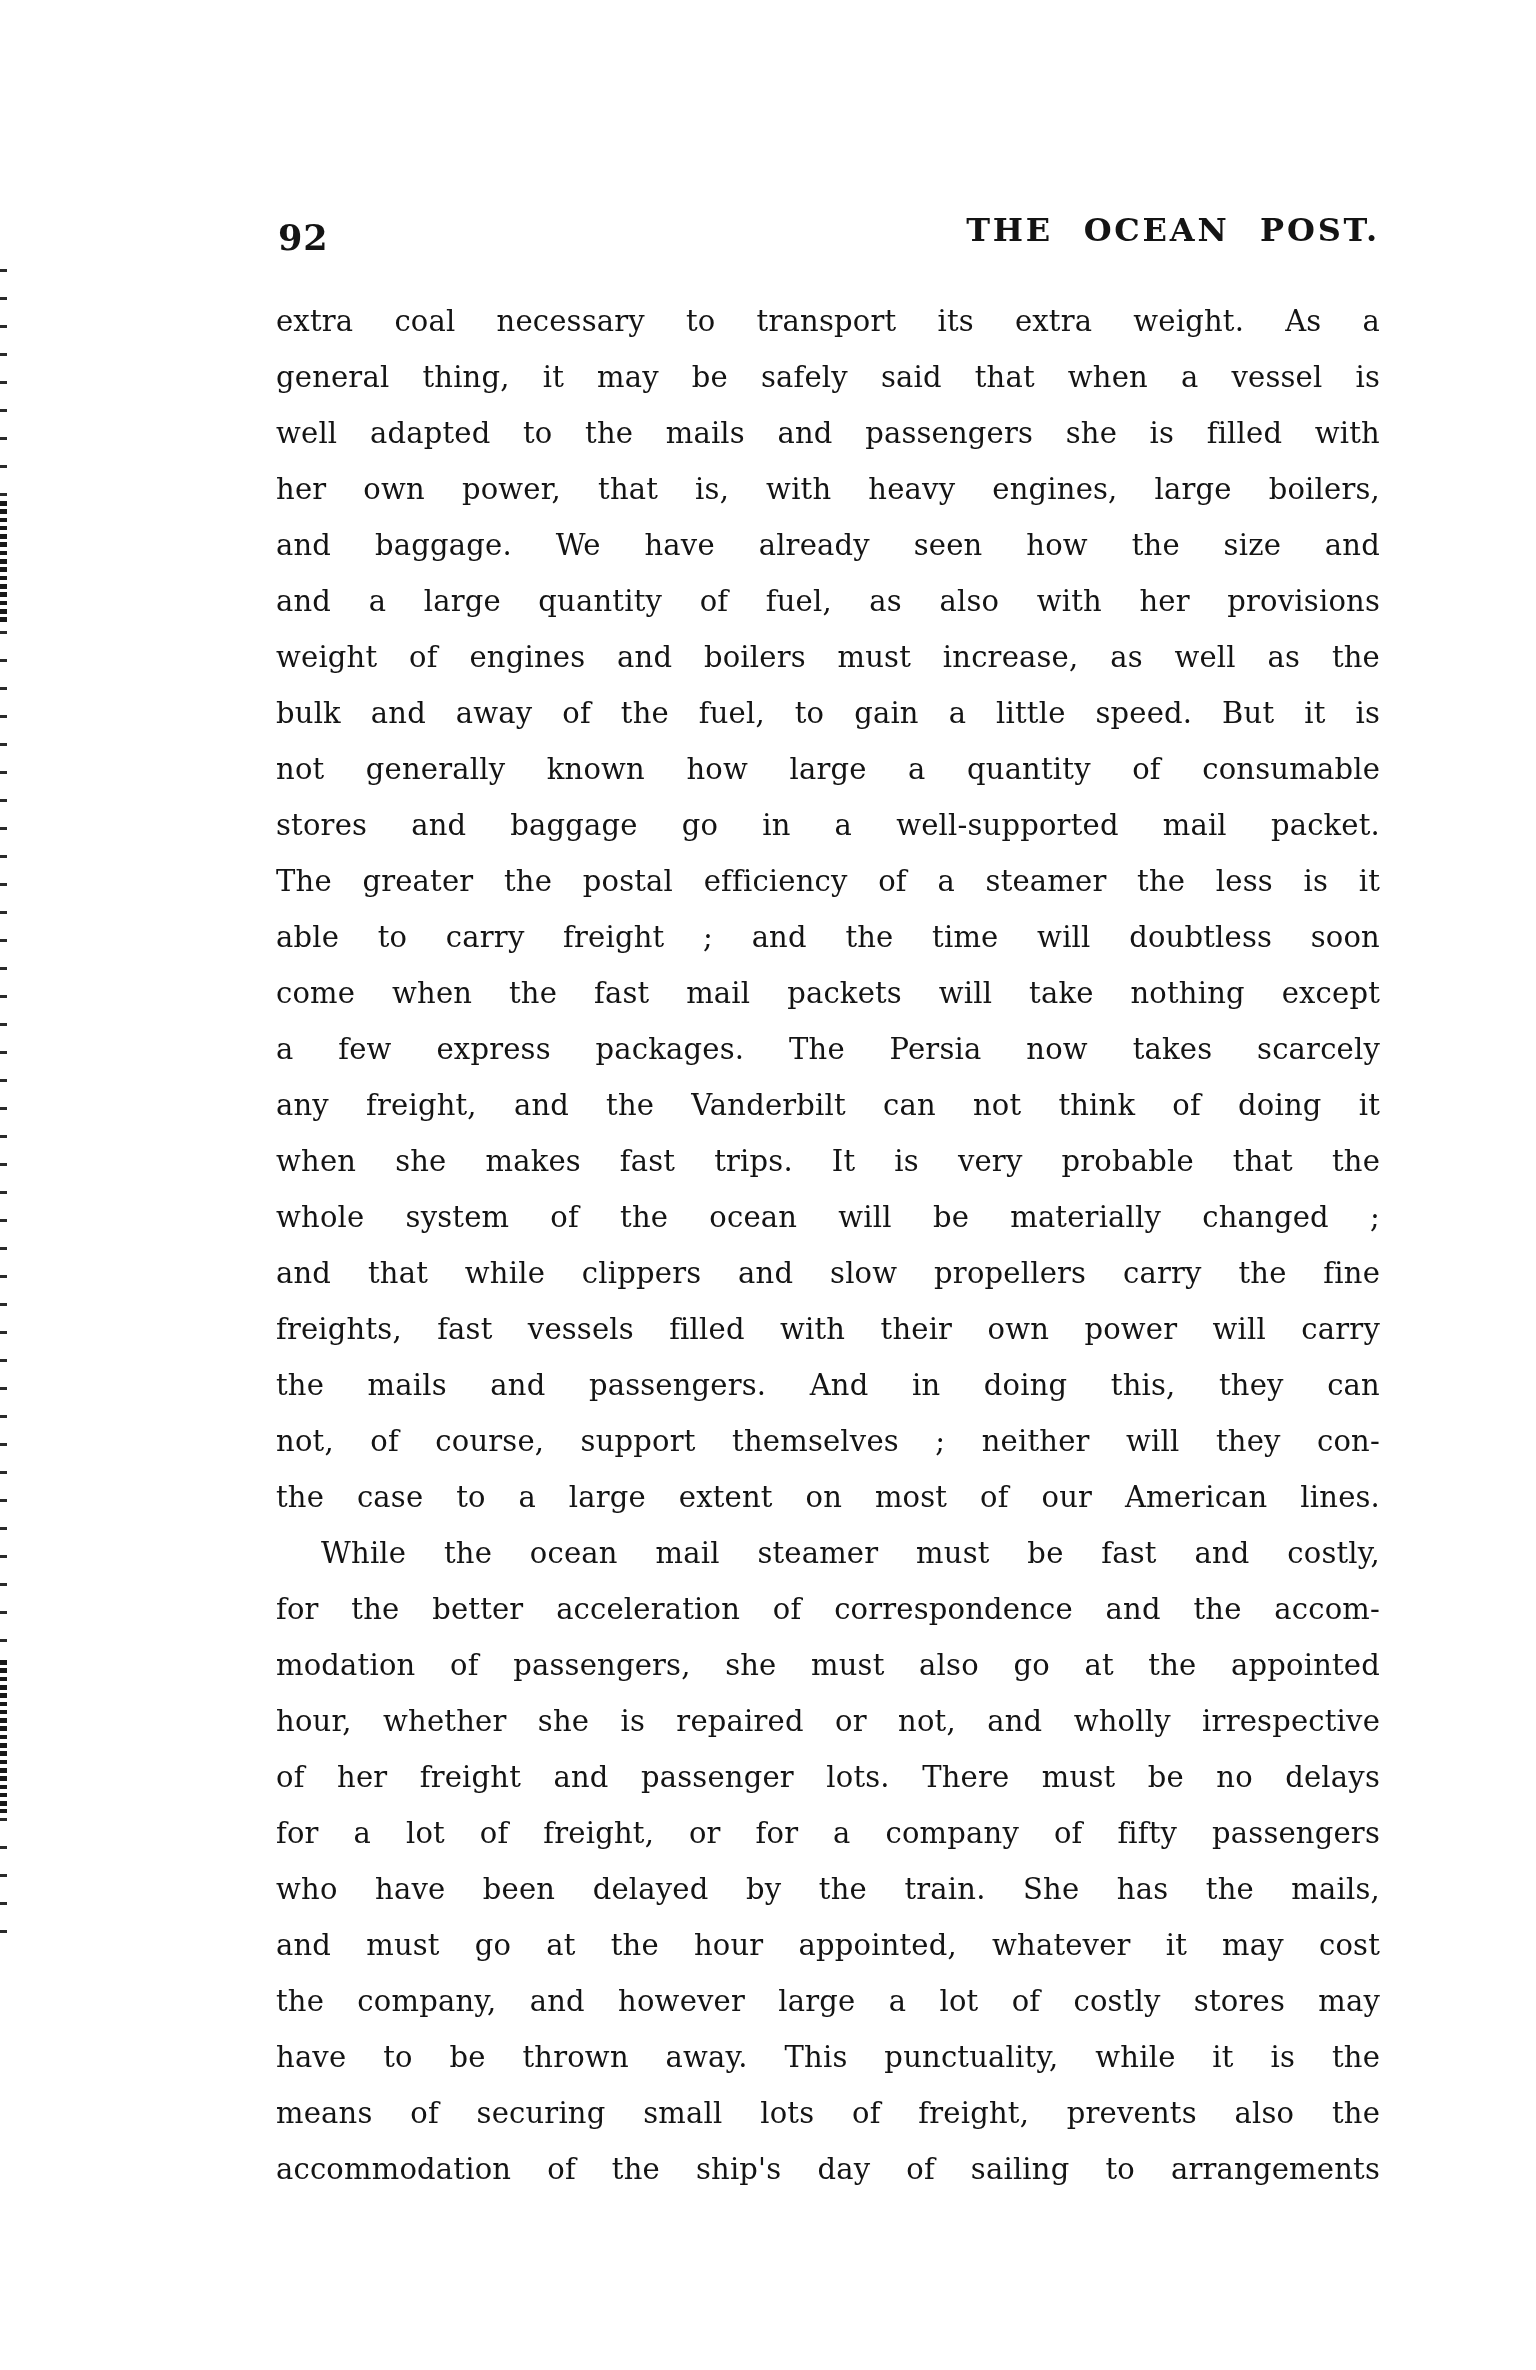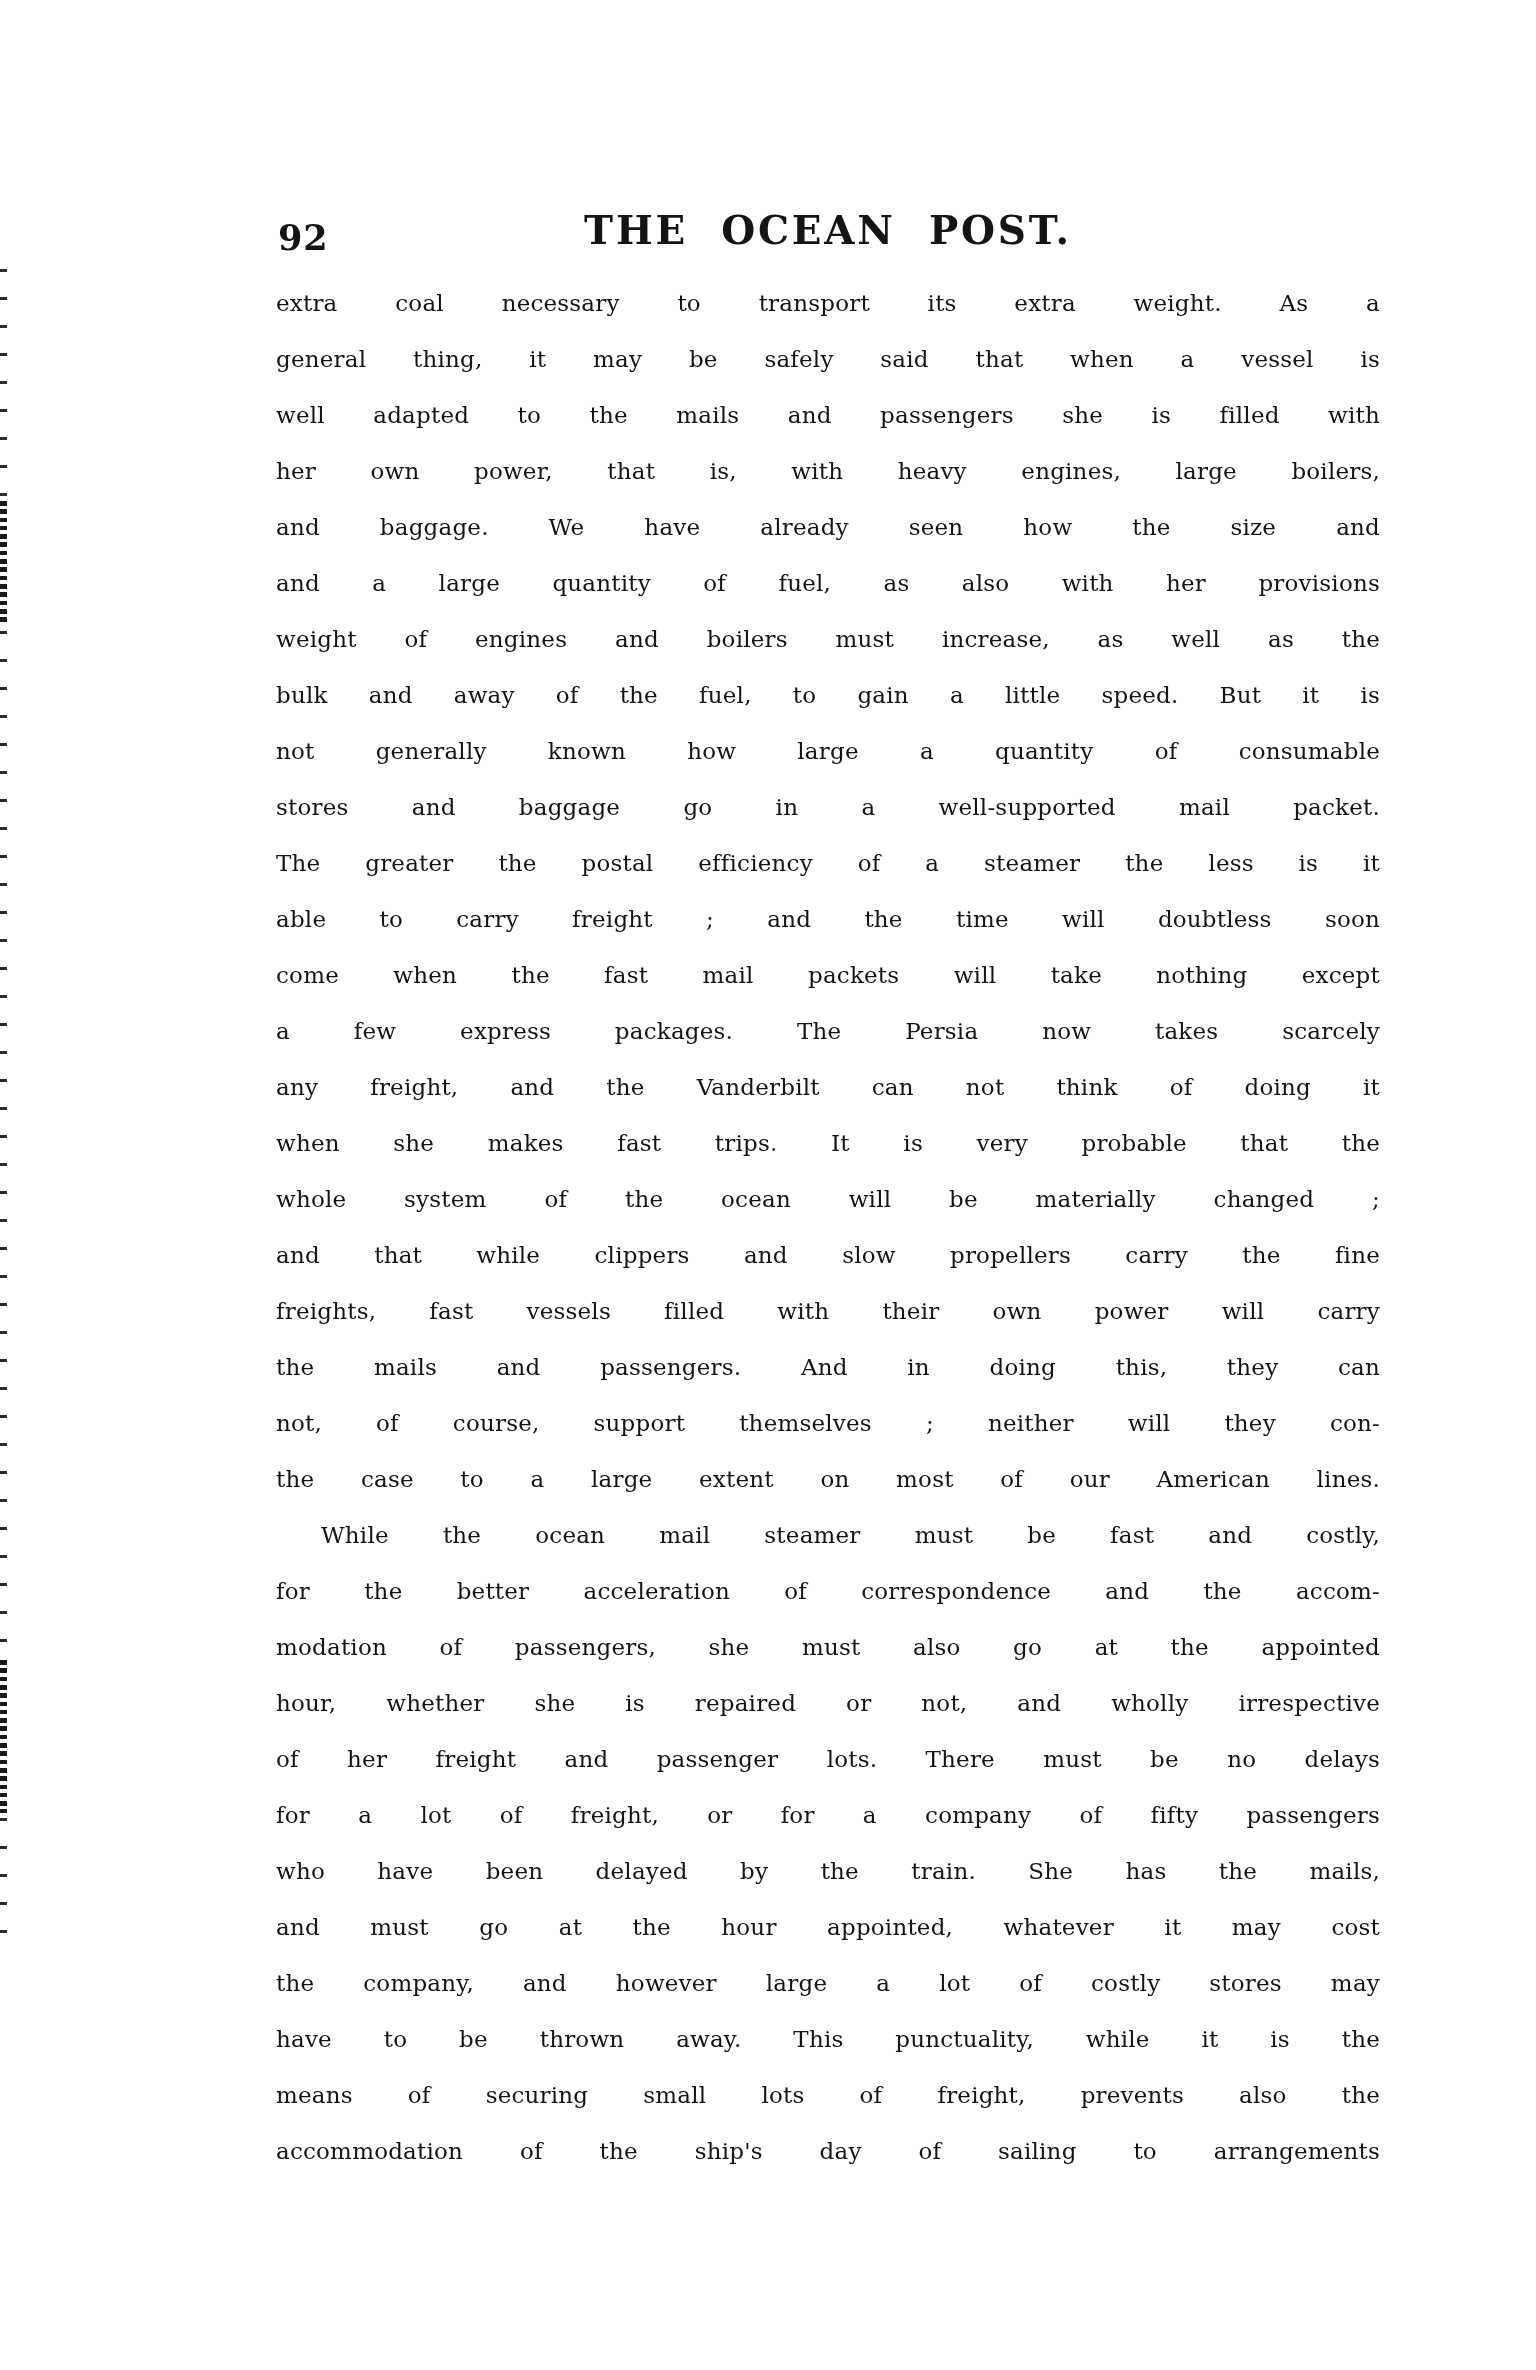--- a/index.html
+++ b/index.html
@@ -50,34 +50,34 @@
     position: absolute;
     left: 1.9px;
     top: 7px;
     font-size: 35px;
     font-weight: bold;
     letter-spacing: 0.9px;
     line-height: 41px;
   }
   .running-title {
     display: block;
-    text-align: center;
-    font-size: 39px;
+    text-align: right;
+    font-size: 32px;
     font-weight: bold;
     letter-spacing: 2.8px;
     word-spacing: 16.7px;
     line-height: 41px;
   }
 
   .page-body {
     position: absolute;
     left: 276px;
-    top: 275px;
+    top: 293px;
     width: 1104px;
-    font-size: 23px;
+    font-size: 29px;
     letter-spacing: 0.2px;
   }
   .line {
     height: 56px;
     line-height: 56px;
     text-align: justify;
     overflow: hidden;
     white-space: normal;
   }
   .line::after {

